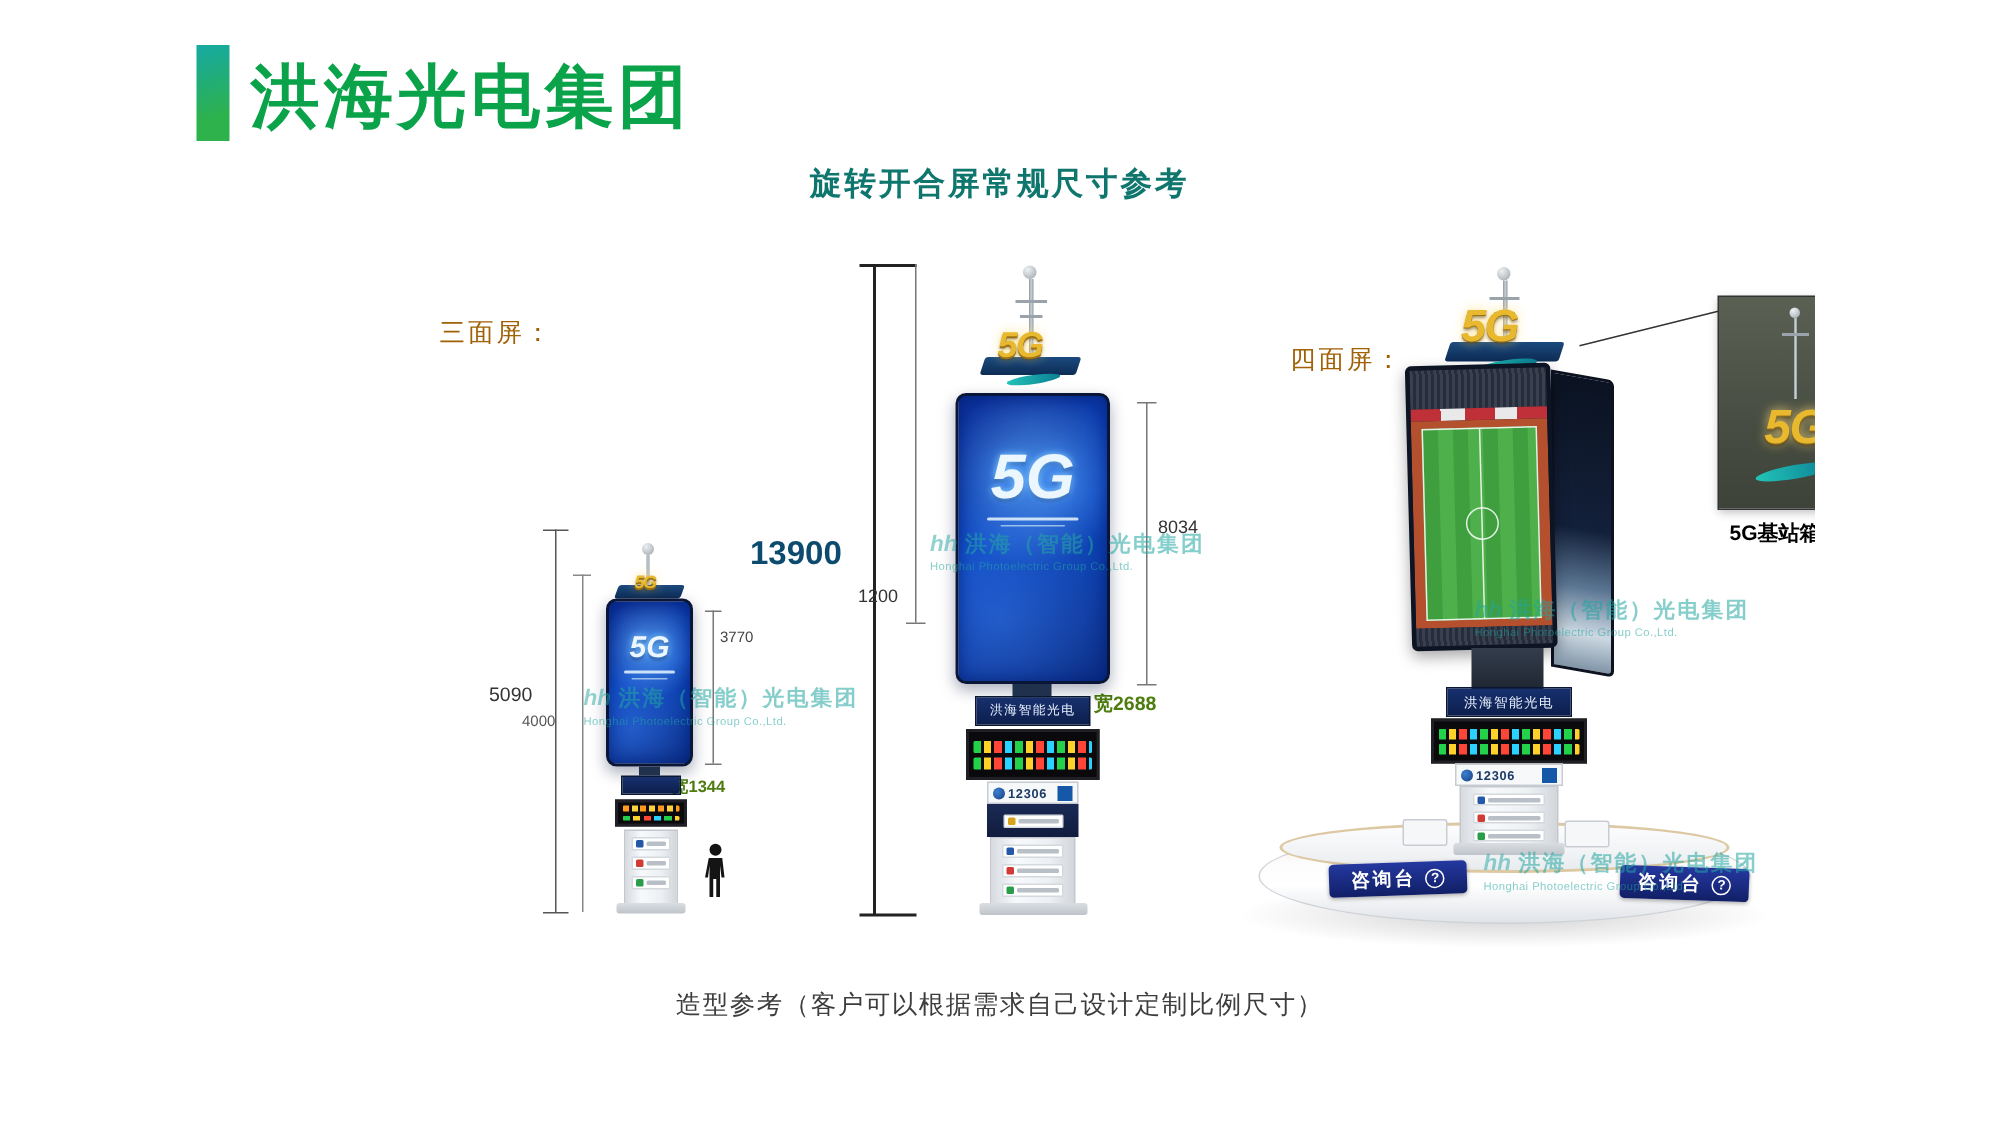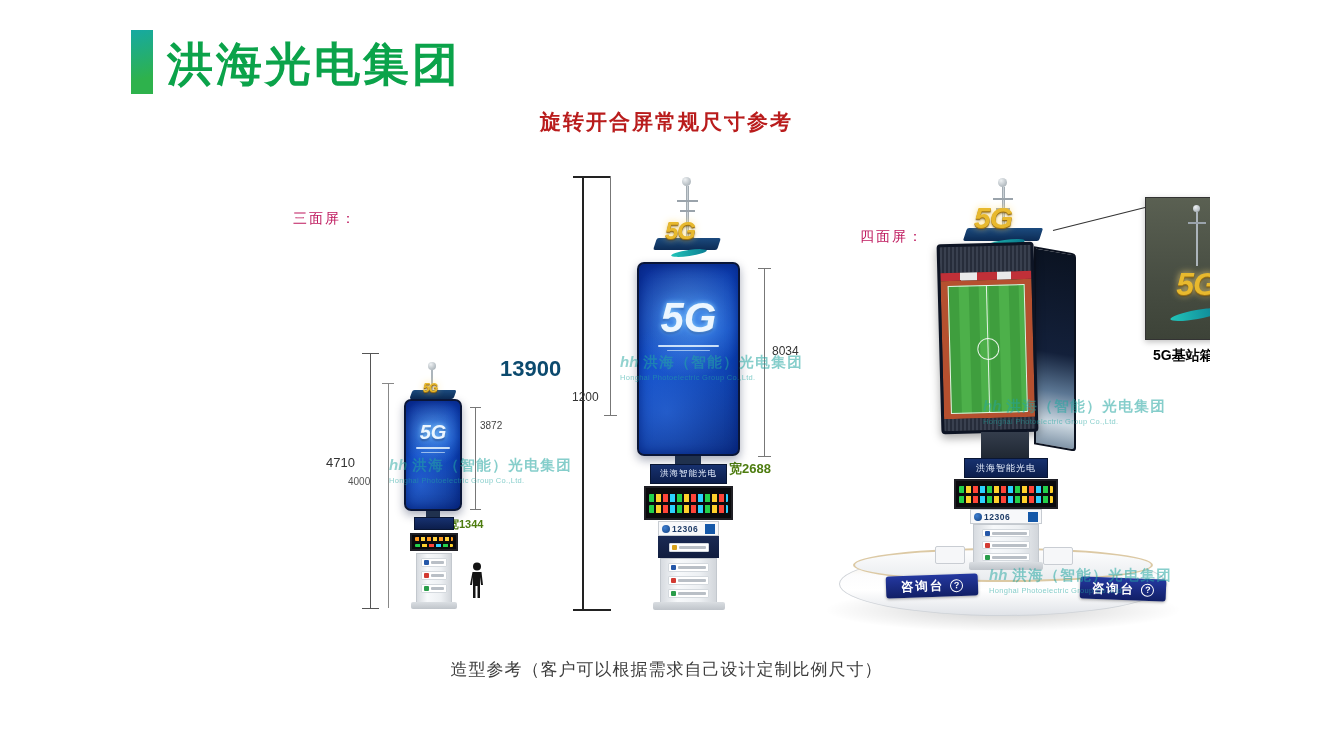--- a/index.html
+++ b/index.html
@@ -2,22 +2,22 @@
 <html><head>
 <meta charset="utf-8">
 <style>
   * { box-sizing: border-box; margin: 0; padding: 0; }
   body { background:#ffffff; font-family:"Liberation Sans","DejaVu Sans",sans-serif; }
   .slide { position:relative; width:1087px; height:750px; background:#fff; overflow:hidden; margin:0 auto; }
   .slide > * , .abs { position:absolute; }
 
   .brand-bar { background:linear-gradient(165deg,#16a9a2 0%, #2eb24c 75%); }
   .company { font-size:46px; font-weight:900; color:#0ba34a; letter-spacing:3px; white-space:nowrap; }
-  .slide-title { width:100%; text-align:center; font-size:21px; font-weight:700; color:#b91c1c; letter-spacing:2px; white-space:nowrap; }
-  .sec-label { font-size:14px; color:#be185d; letter-spacing:2px; white-space:nowrap; }
+  .slide-title { width:100%; text-align:center; font-size:21px; font-weight:700; color:#0f766e; letter-spacing:2px; white-space:nowrap; }
+  .sec-label { font-size:17px; color:#a16207; letter-spacing:2px; white-space:nowrap; }
   .footer-note { width:100%; text-align:center; font-size:17px; color:#3d3d3d; letter-spacing:1px; }
 
   
   .dv { position:absolute; border-left:1px solid #555; }
   .dh { position:absolute; border-top:1px solid #555; }
   .dv.bold { border-left:2px solid #222; }
   .dh.bold { border-top:2px solid #222; }
   .dlabel { position:absolute; color:#333; font-size:12px; white-space:nowrap; }
   .dlabel.big { font-size:22px; font-weight:800; color:#0c4a6e; }
   .dlabel.small { font-size:10px; color:#555; }
@@ -112,28 +112,28 @@
   <div class="brand-bar" style="left:8px;top:30px;width:22px;height:64px"></div>
   <div class="company" style="left:44px;top:34px">洪海光电集团</div>
   <div class="slide-title" style="left:0;top:108px">旋转开合屏常规尺寸参考</div>
 
   <div class="sec-label" style="left:170px;top:210px">三面屏：</div>
   <div class="sec-label" style="left:737px;top:228px">四面屏：</div>
 
   <div class="dv" style="left:247px;top:353px;height:255px"></div>
   <div class="dh" style="left:239px;top:353px;width:17px"></div>
   <div class="dh" style="left:239px;top:608px;width:17px"></div>
-  <div class="dlabel" style="left:203px;top:455px;font-size:13px">4710</div>
+  <div class="dlabel" style="left:203px;top:455px;font-size:13px">5090</div>
   <div class="dv" style="left:265px;top:383px;height:225px;border-color:#888"></div>
   <div class="dh" style="left:259px;top:383px;width:12px;border-color:#888"></div>
   <div class="dlabel small" style="left:225px;top:476px">4000</div>
   <div class="dv" style="left:352px;top:407px;height:102px;border-color:#777"></div>
   <div class="dh" style="left:347px;top:407px;width:11px;border-color:#777"></div>
   <div class="dh" style="left:347px;top:509px;width:11px;border-color:#777"></div>
-  <div class="dlabel small" style="left:357px;top:420px;color:#444">3872</div>
+  <div class="dlabel small" style="left:357px;top:420px;color:#444">3770</div>
   <div class="dlabel red sm" style="left:325px;top:517px">宽1344</div>
 
   <div class="sphere" style="left:305px;top:362px;width:8px;height:8px"></div>
   <div class="pole" style="left:308px;top:370px;width:2px;height:27px"></div>
   <div class="fin" style="left:288px;top:390px;width:44px;height:9px;transform:skewX(-20deg)"></div>
   <div class="gold-5g" style="left:300px;top:381px;font-size:12px">5G</div>
   <div class="tower-screen" style="left:281px;top:399px;width:58px;height:112px">
     <span class="screen-5g" style="font-size:20px;margin-top:20px">5G</span>
     <div class="mini-lines">
         <div></div>

